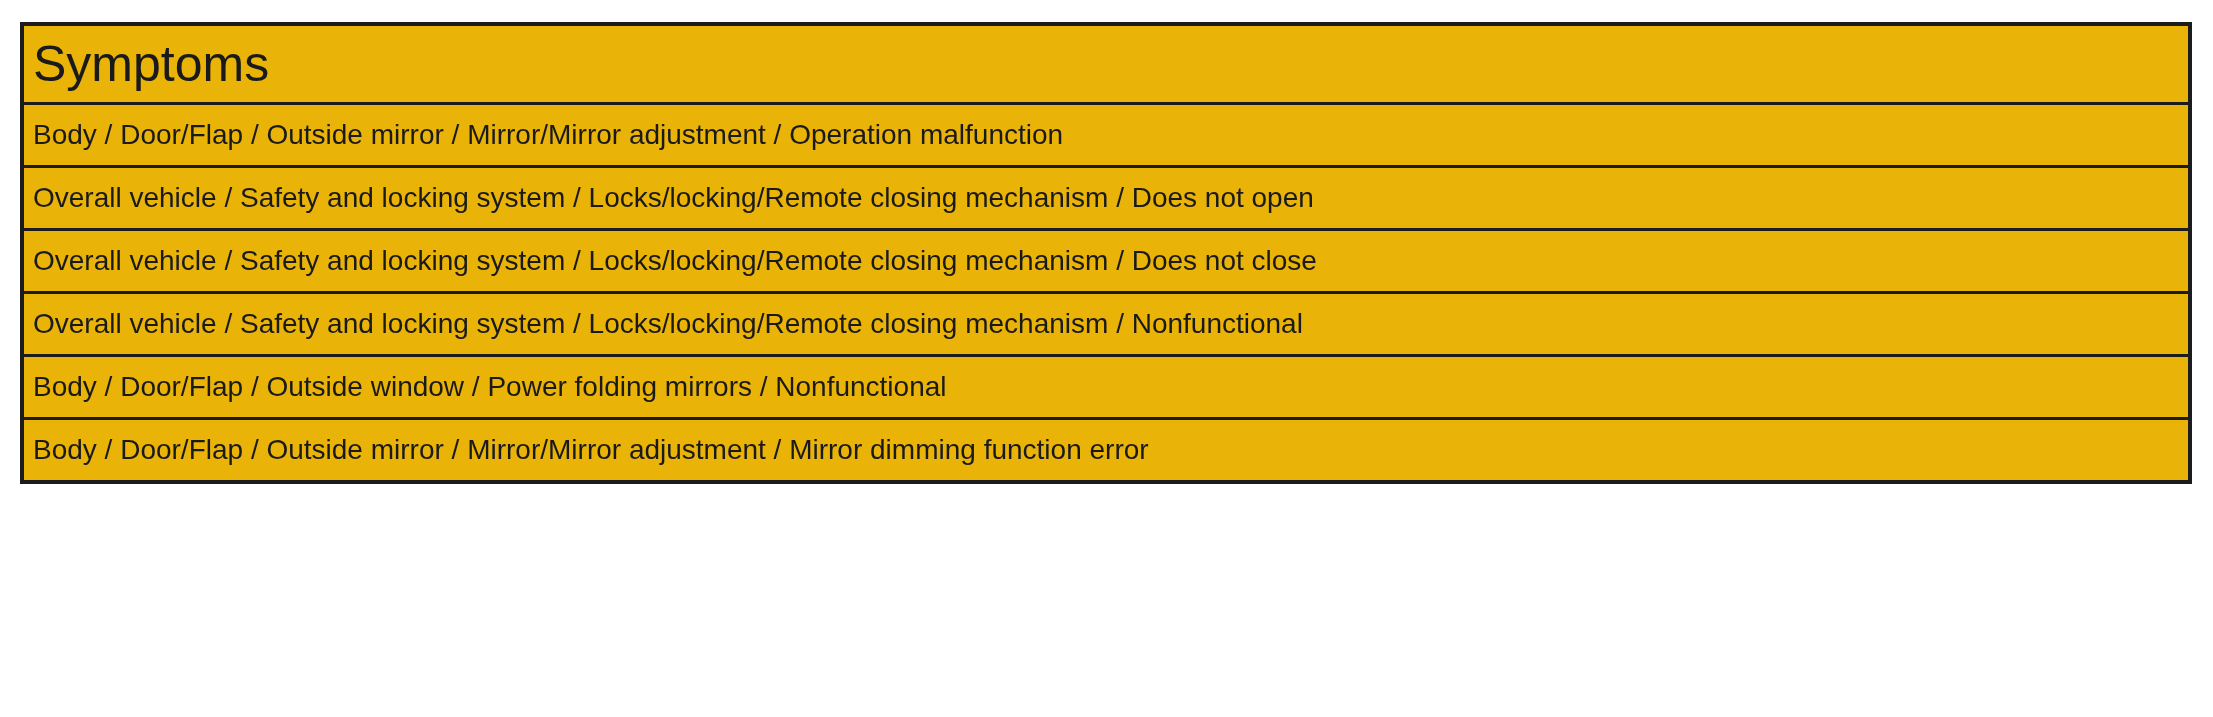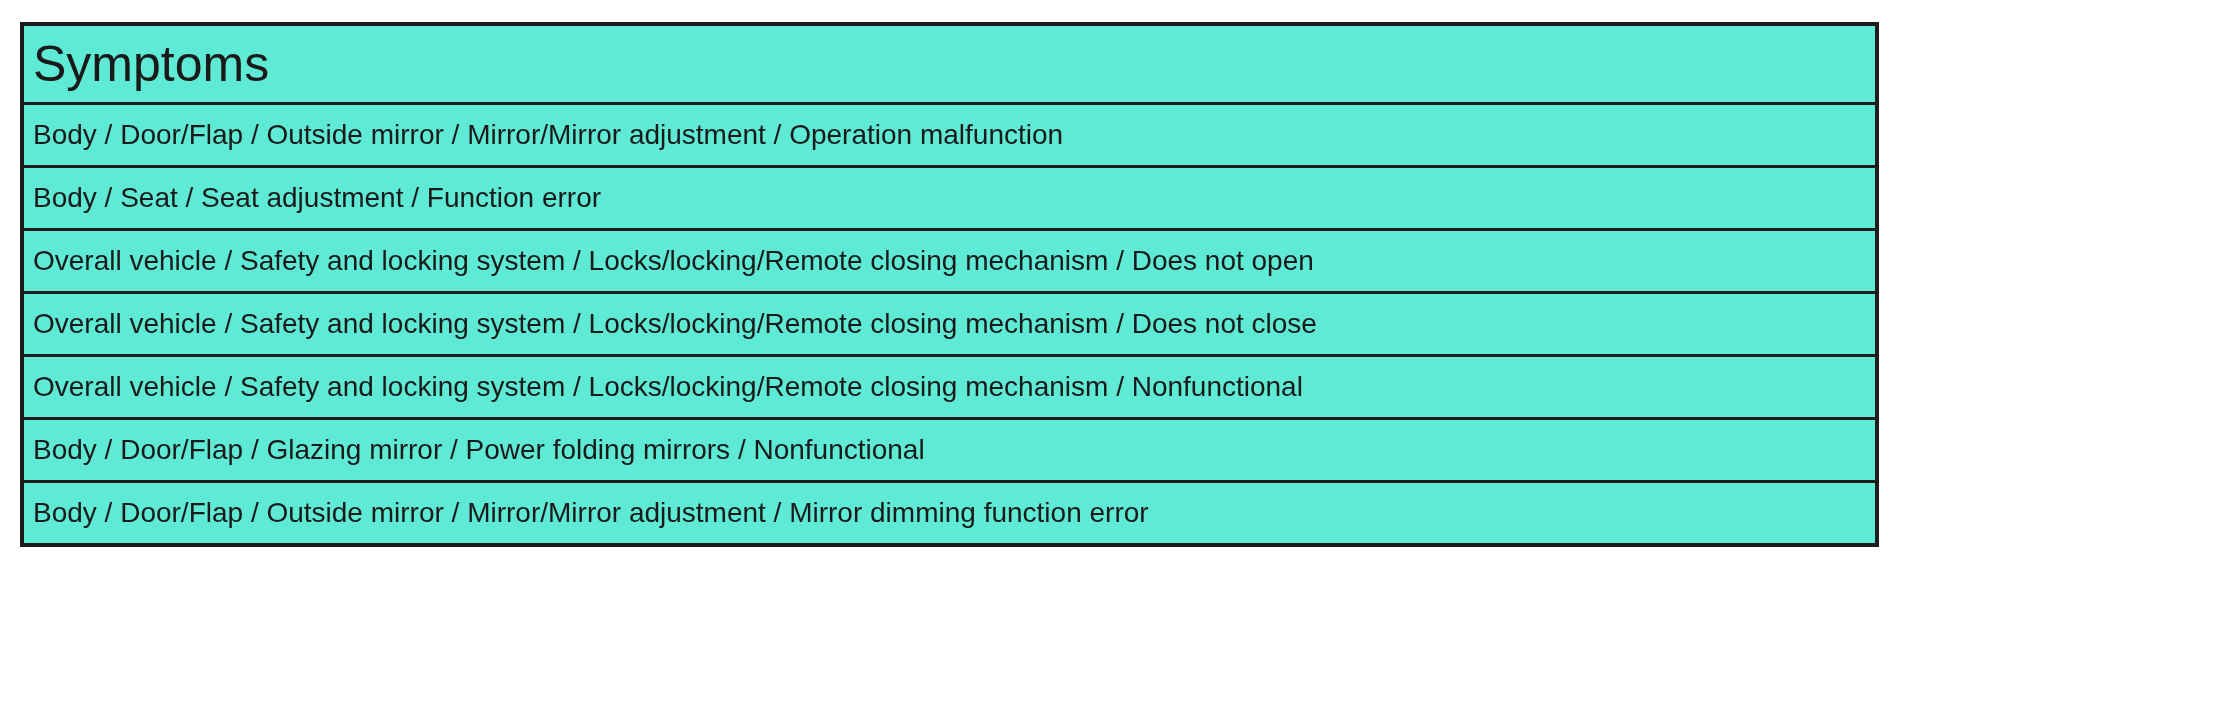--- a/index.html
+++ b/index.html
@@ -11,24 +11,24 @@
     width: 2213px;
     height: 717px;
     position: relative;
     font-family: "Liberation Sans", sans-serif;
     color: #1a1a1a;
   }
   table.symptoms-table {
     position: absolute;
     left: 20px;
     top: 22px;
-    width: 1859px;
+    width: 2172px;
     border-collapse: collapse;
     table-layout: fixed;
-    background: #5eead4;
+    background: #eab308;
     border: 4px solid #1c1c1c;
   }
   table.symptoms-table th,
   table.symptoms-table td {
     border: 3px solid #1c1c1c;
     text-align: left;
     vertical-align: middle;
     padding: 0 0 0 9px;
     white-space: nowrap;
     overflow: hidden;
@@ -53,38 +53,35 @@
     <tr>
       <th>Symptoms</th>
     </tr>
   </thead>
   <tbody id="symptom-rows">
   <tr>
     <td>Body / Door/Flap / Outside mirror / Mirror/Mirror adjustment / Operation malfunction</td>
   </tr>
 
 
-  <tr>
-    <td>Body / Seat / Seat adjustment / Function error</td>
-  </tr>
 
   <tr>
     <td>Overall vehicle / Safety and locking system / Locks/locking/Remote closing mechanism / Does not open</td>
   </tr>
 
   <tr>
     <td>Overall vehicle / Safety and locking system / Locks/locking/Remote closing mechanism / Does not close</td>
   </tr>
 
   <tr>
     <td>Overall vehicle / Safety and locking system / Locks/locking/Remote closing mechanism / Nonfunctional</td>
   </tr>
 
 
   <tr>
-    <td>Body / Door/Flap / Glazing mirror / Power folding mirrors / Nonfunctional</td>
+    <td>Body / Door/Flap / Outside window / Power folding mirrors / Nonfunctional</td>
   </tr>
 
   <tr>
     <td>Body / Door/Flap / Outside mirror / Mirror/Mirror adjustment / Mirror dimming function error</td>
   </tr>
 </tbody>
 </table>
 
 </body></html>

